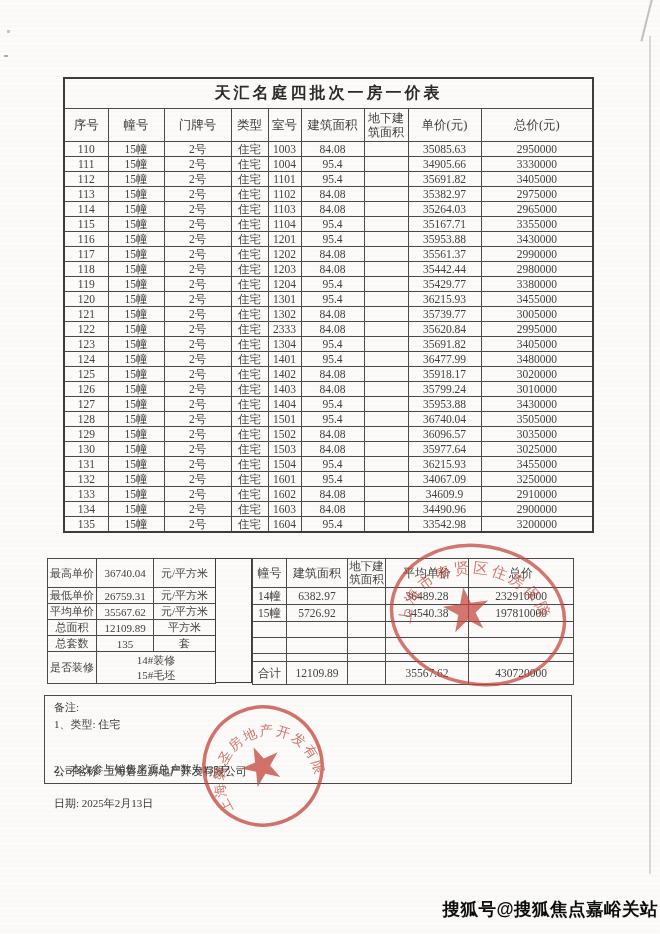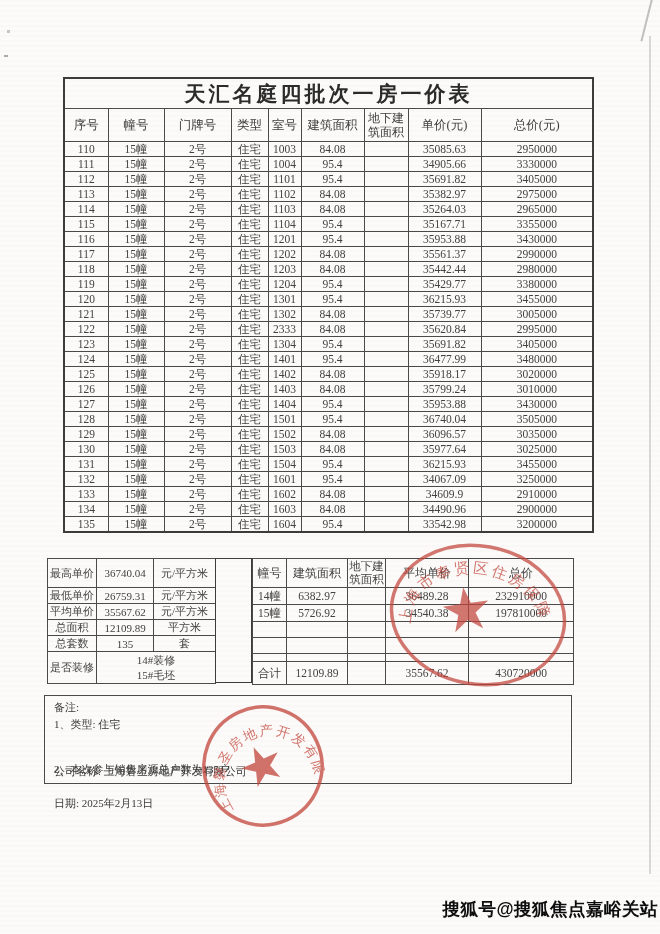--- a/index.html
+++ b/index.html
@@ -12,21 +12,21 @@
     position:relative;width:660px;height:934px;overflow:hidden;
     background:#fcfbf9;
     background-image:repeating-linear-gradient(180deg, rgba(0,0,0,0.012) 0 2px, rgba(255,255,255,0) 2px 5px);
     color:#3d3d3d;
   }
   table{border-collapse:collapse;table-layout:fixed;}
   td,th{border:1px solid #4a4a4a;text-align:center;vertical-align:middle;
         font-weight:normal;padding:0;overflow:hidden;white-space:nowrap;color:#424242;}
   
   .main-table{position:absolute;left:63px;top:77px;width:529px;border:2px solid #3c3c3c;}
-  .main-table td.title{height:29px;font-size:21px;letter-spacing:3px;color:#2b2b2b;font-weight:600;margin-top:32px;}
+  .main-table td.title{height:29px;font-size:16px;letter-spacing:3px;color:#2b2b2b;font-weight:600;margin-top:32px;}
   .main-table thead th{height:32px;font-size:12.5px;color:#3c3c3c;}
   .main-table thead th.wrap{white-space:normal;word-break:break-all;line-height:14px;font-size:12px;}
   .main-table tbody td{height:14px;line-height:13px;font-size:11.5px;}
   
   .sum-left{position:absolute;left:47px;top:558px;width:168px;border:1.5px solid #3c3c3c;font-size:11.5px;}
   .sum-left td{font-size:11px;}
   .sum-left tr.r1 td{height:28px;}
   .sum-left tr.rs td{height:15px;}
   .sum-left tr.r6 td{height:31px;}
   .sum-left .two-line div{line-height:15px;}

